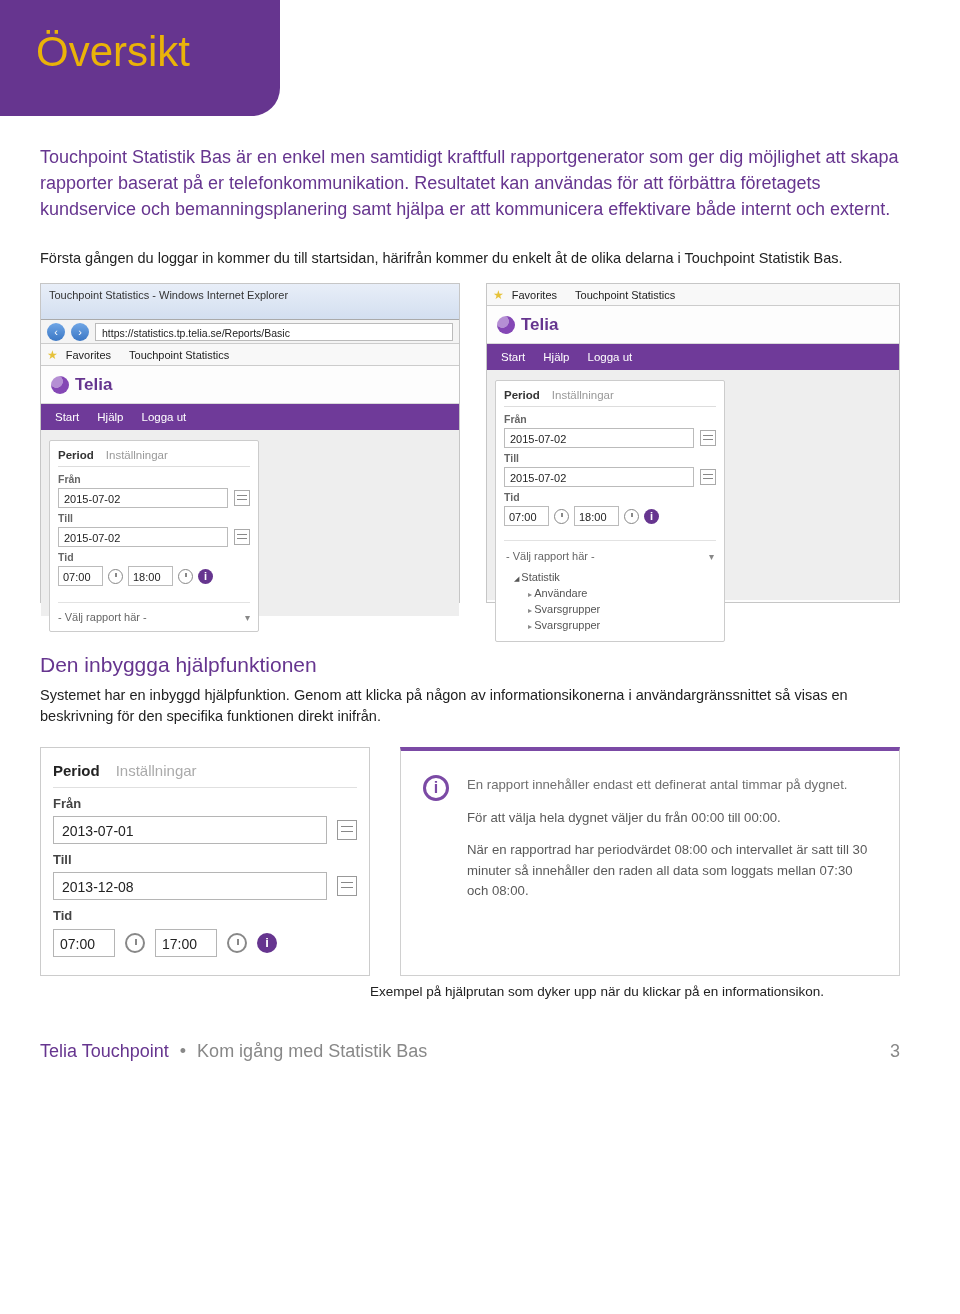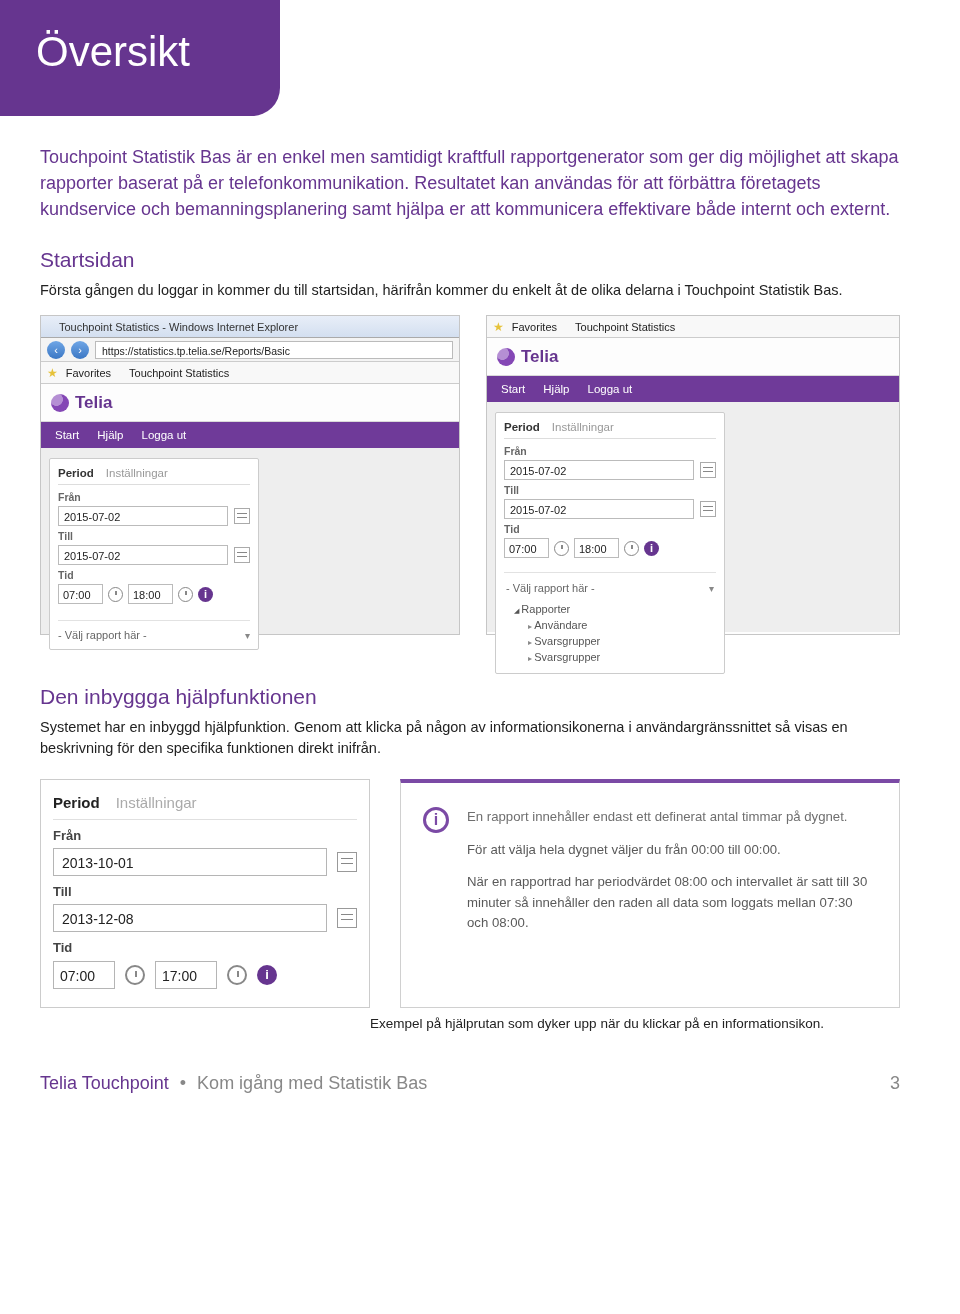--- a/index.html
+++ b/index.html
@@ -7,21 +7,21 @@
     font-family: Arial, Helvetica, sans-serif;
     background: #fff;
     width: 960px;
     margin: 0 auto;
     color: #222;
     font-size: 13px;
     padding-bottom: 30px;
   }
   .page-header {
     background: #66358f;
-    color: #ffffff;
+    color: #eab308;
     width: 280px;
     padding: 28px 36px 40px 36px;
     border-bottom-right-radius: 28px;
     margin-bottom: 28px;
   }
   .page-header h1 { font-size: 42px; font-weight: 400; }
   .intro {
     padding: 0 60px 0 40px;
     font-size: 18px;
     line-height: 1.45;
@@ -44,26 +44,26 @@
     display: flex;
     gap: 26px;
     margin-top: 14px;
   }
   .row > div { border: 1px solid #c6c6c6; background: #fdfdfd; }
   .shot1 { width: 420px; height: 320px; position: relative; }
   .shot2 { flex: 1; height: 320px; position: relative; }
 
   
   .ie-title {
-    height: 22px;
+    height: 36px;
     background: linear-gradient(#e8eef8,#d3dff0);
     border-bottom: 1px solid #aaa;
     font-size: 11px;
     line-height: 22px;
-    padding: 0 18px;
+    padding: 0 8px;
     color: #333;
   }
   .ie-addr {
     height: 24px;
     display: flex;
     align-items: center;
     gap: 6px;
     padding: 0 6px;
     border-bottom: 1px solid #ccc;
     background: #f4f4f4;
@@ -229,21 +229,20 @@
 
 <div class="page-header">
   <h1>Översikt</h1>
 </div>
 
 <div class="intro">
   <p>Touchpoint Statistik Bas är en enkel men samtidigt kraftfull rapportgenerator som ger dig möjlighet att skapa rapporter baserat på er telefonkommunikation. Resultatet kan användas för att förbättra företagets kundservice och bemanningsplanering samt hjälpa er att kommunicera effektivare både internt och externt.</p>
 </div>
 
 <div class="sec">
-  <h2>Startsidan</h2>
   <p class="lead">Första gången du loggar in kommer du till startsidan, härifrån kommer du enkelt åt de olika delarna i Touchpoint Statistik Bas.</p>
 
   <div class="row">
 
     <div class="shot1">
       <div class="ie-title">
         <span>Touchpoint Statistics - Windows Internet Explorer</span>
       </div>
       <div class="ie-addr">
         <div class="nav-btn">‹</div>
@@ -332,21 +331,21 @@
             <div class="tbox">18:00</div>
             <div class="clock-ic"></div>
             <div class="info-ic">i</div>
           </div>
           <div class="dropdown-open">
             <div class="dd-row">
               <span>- Välj rapport här -</span>
               <span class="chev">▾</span>
             </div>
             <div class="dd-list">
-              <div class="itm hdr">Rapporter</div>
+              <div class="itm hdr">Statistik</div>
               <div class="itm sub">Användare</div>
               <div class="itm sub">Svarsgrupper</div>
               <div class="itm sub">Svarsgrupper</div>
             </div>
           </div>
         </div>
       </div>
     </div>
   </div>
 </div>
@@ -357,21 +356,21 @@
 </div>
 
 <div class="row2">
   <div class="panel-card2">
     <div class="tabs2">
       <span class="act2">Period</span>
       <span class="ina2">Inställningar</span>
     </div>
     <div class="lbl2">Från</div>
     <div class="di2">
-      <div class="box2">2013-10-01</div>
+      <div class="box2">2013-07-01</div>
       <div class="cal-ic2"></div>
     </div>
     <div class="lbl2">Till</div>
     <div class="di2">
       <div class="box2">2013-12-08</div>
       <div class="cal-ic2"></div>
     </div>
     <div class="lbl2">Tid</div>
     <div class="time-row2">
       <div class="tbox2">07:00</div>

